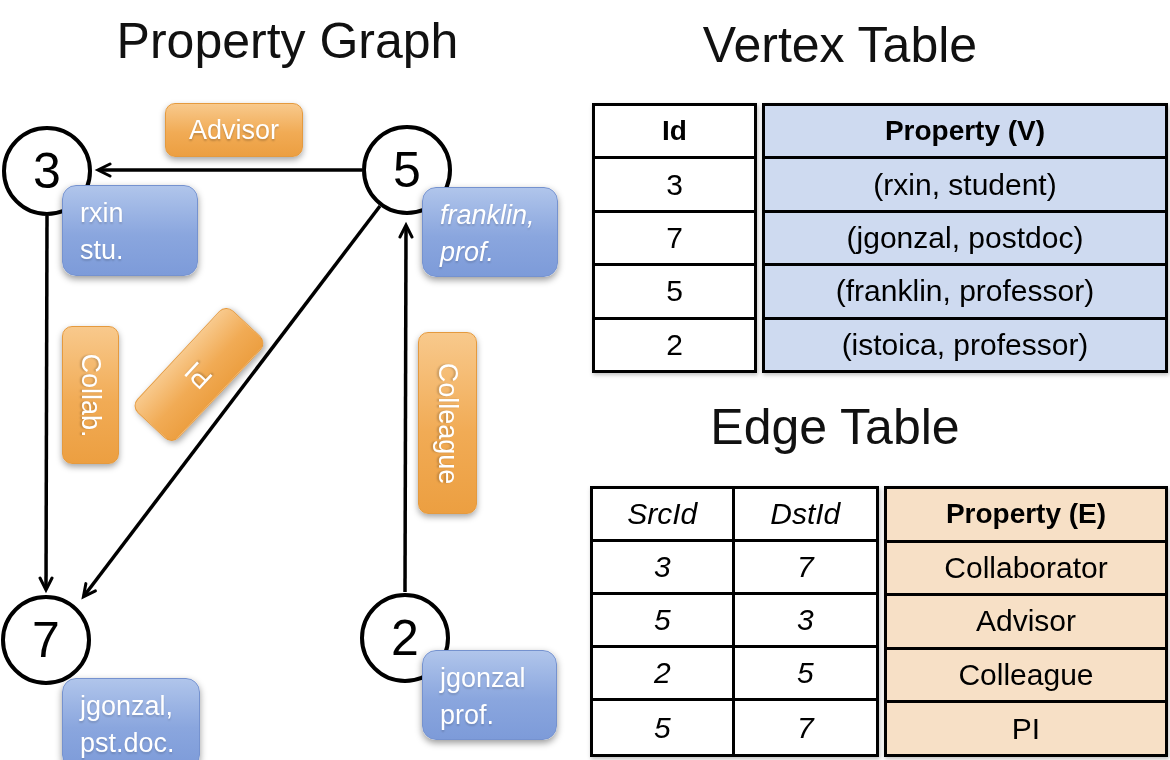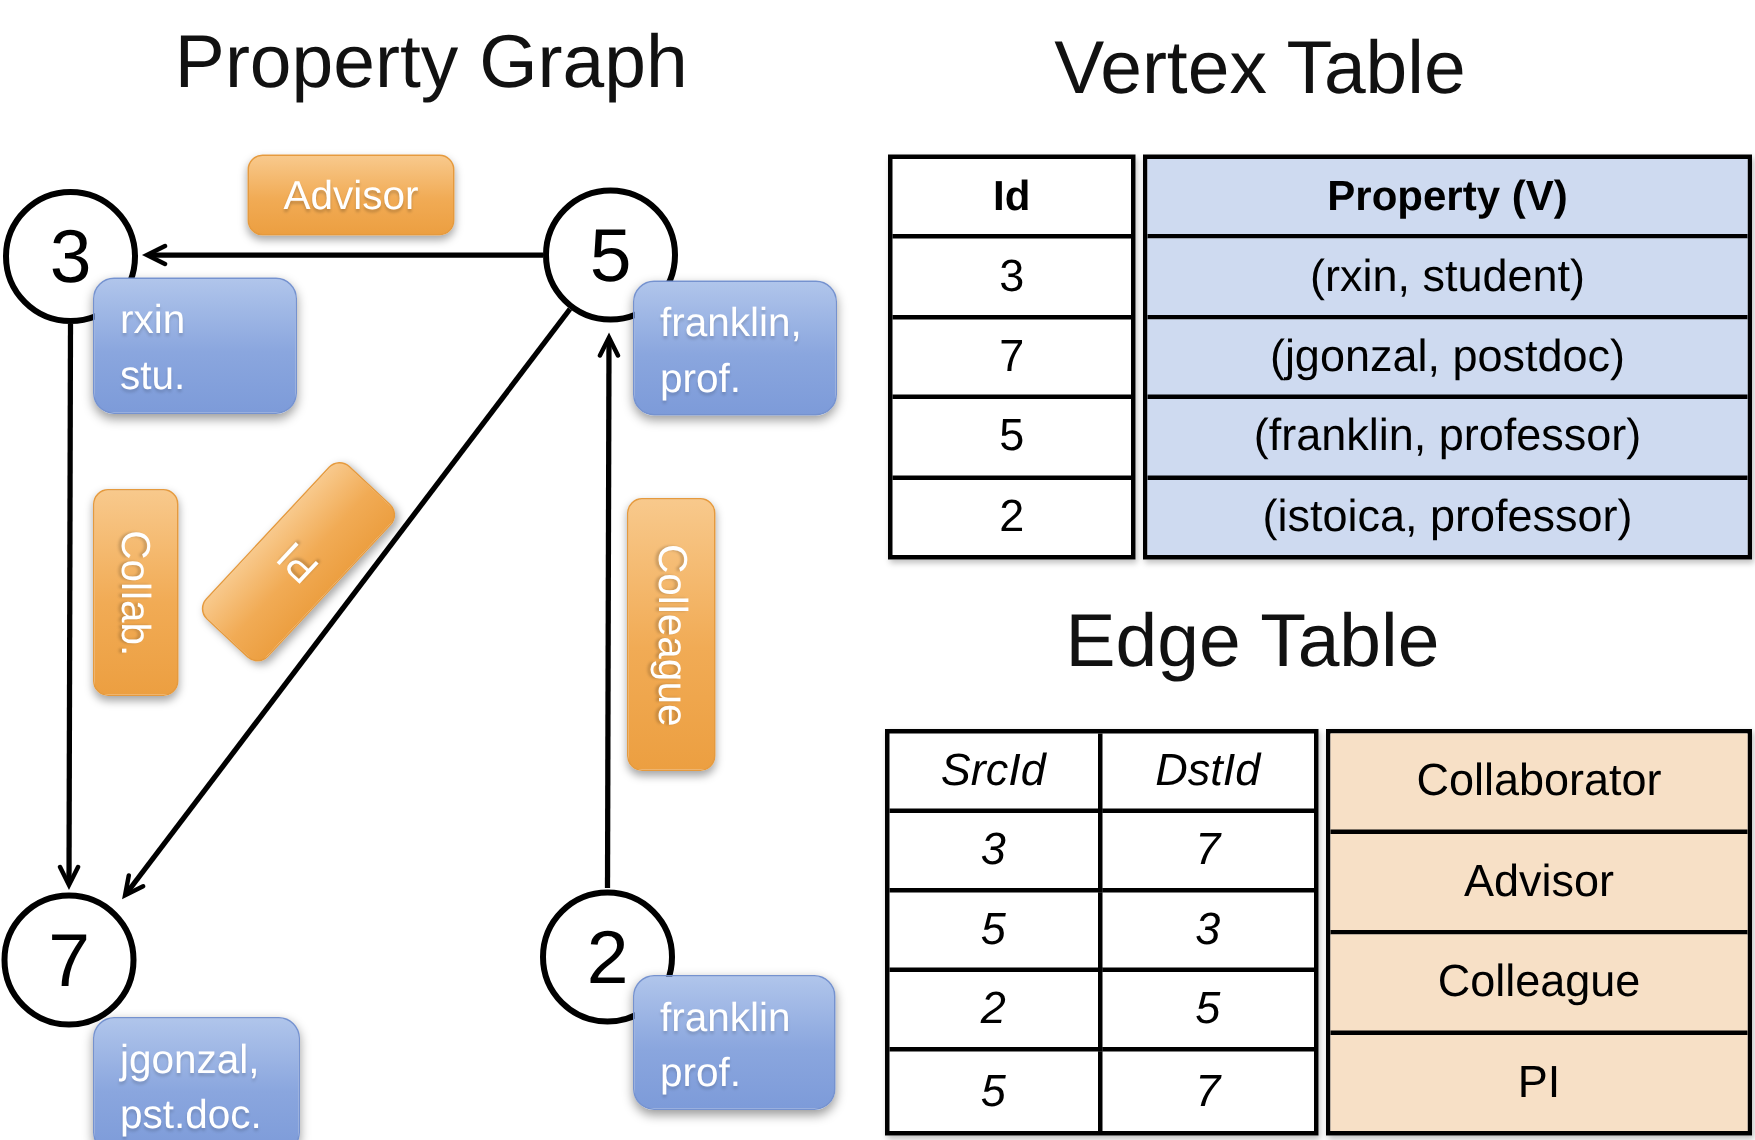--- a/index.html
+++ b/index.html
@@ -99,30 +99,30 @@
     <span>7</span>
   </div>
   <div class="node" style="left:360px;top:593px;">
     <span>2</span>
   </div>
 
   <div class="vprop" style="left:62px;top:185px;width:136px;height:91px;">
     <div>rxin</div>
     <div>stu.</div>
   </div>
-  <div class="vprop" style="left:422px;top:187px;width:136px;height:90px;">
+  <div class="vprop" style="left:422px;top:187px;width:136px;height:90px;font-style:italic;">
     <div>franklin,</div>
     <div>prof.</div>
   </div>
   <div class="vprop" style="left:62px;top:650px;width:138px;height:91px;margin-top:28px;">
     <div>jgonzal,</div>
     <div>pst.doc.</div>
   </div>
   <div class="vprop" style="left:422px;top:650px;width:135px;height:90px;">
-    <div>franklin</div>
+    <div>jgonzal</div>
     <div>prof.</div>
   </div>
 
   <div class="tbox" style="left:592px;top:103px;width:165px;height:270px;">
     <div class="trow th">Id</div>
     <div class="trow">3</div>
     <div class="trow">7</div>
     <div class="trow">5</div>
     <div class="trow">2</div>
   </div>
@@ -142,19 +142,20 @@
     <div class="gcell">7</div>
     <div class="gcell c1">5</div>
     <div class="gcell">3</div>
     <div class="gcell c1">2</div>
     <div class="gcell">5</div>
     <div class="gcell c1 lastrow">5</div>
     <div class="gcell lastrow">7</div>
   </div>
 
   <div class="tbox" style="left:884px;top:486px;width:284px;height:271px;">
+    <div class="trow th peachfill">Property (E)</div>
     <div class="trow peachfill">Collaborator</div>
     <div class="trow peachfill">Advisor</div>
     <div class="trow peachfill">Colleague</div>
     <div class="trow peachfill">PI</div>
   </div>
 
 </div>
 
 </body></html>

